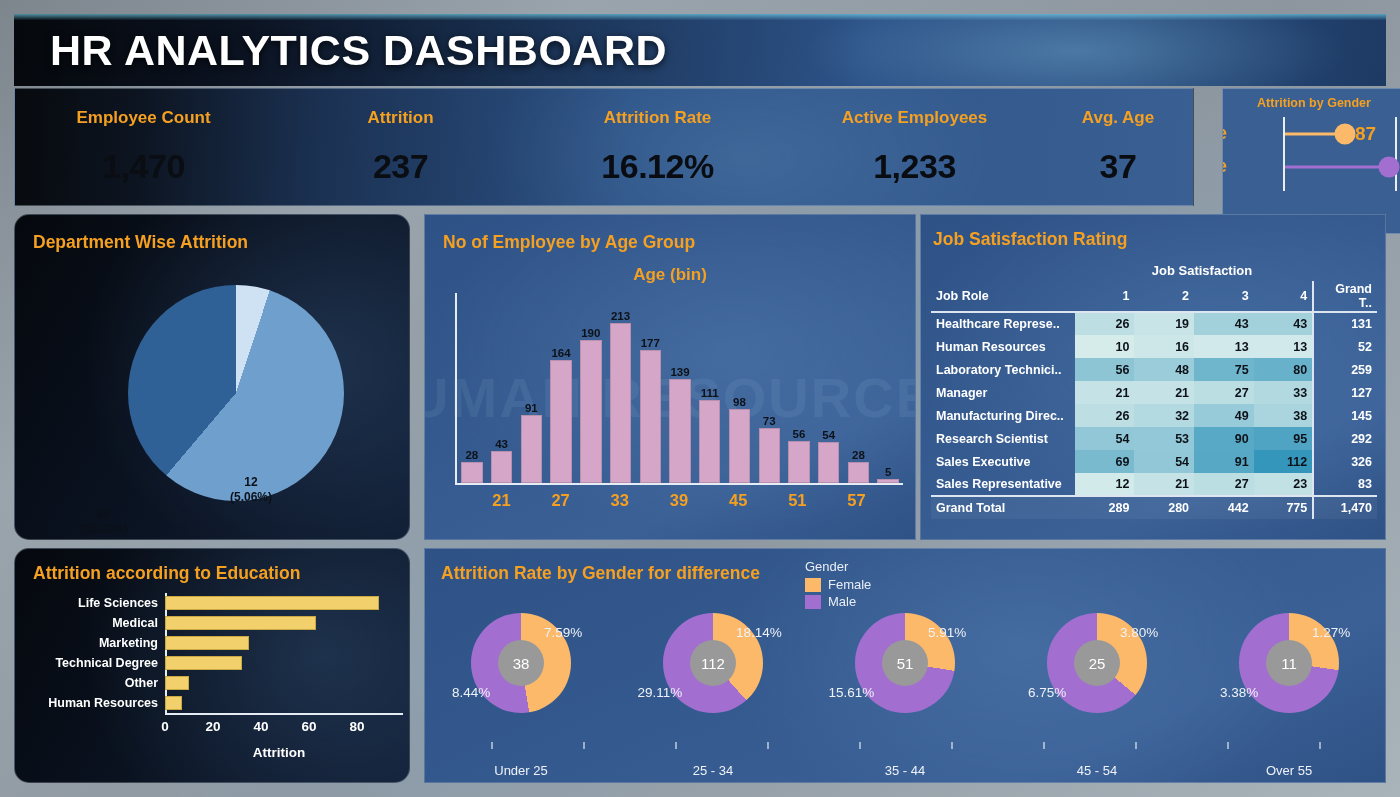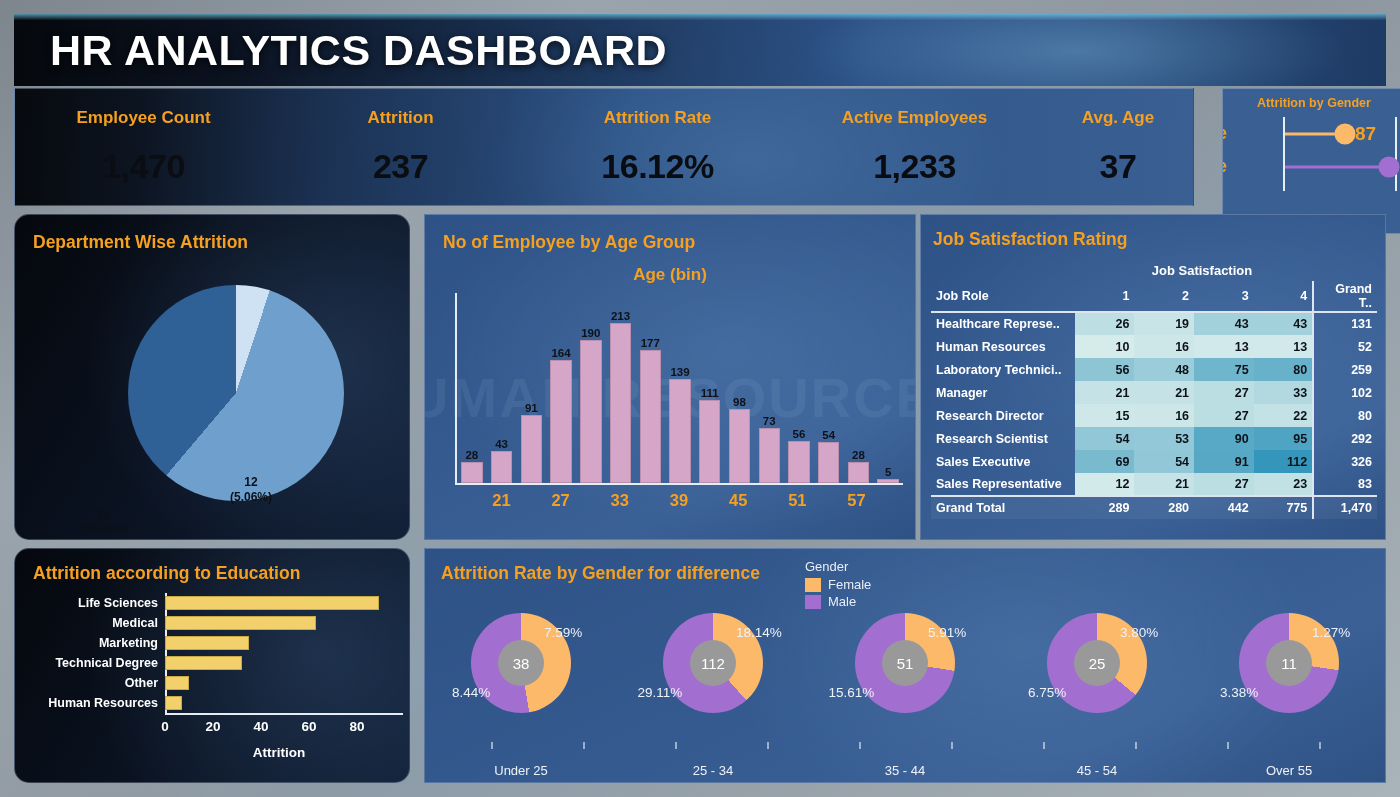--- a/index.html
+++ b/index.html
@@ -359,29 +359,29 @@
             <td class="jt-num" style="background:rgb(111,181,204)">75</td>
             <td class="jt-num" style="background:rgb(104,177,202)">80</td>
             <td class="jt-tot">259</td>
           </tr>
           <tr>
             <td class="jt-role">Manager</td>
             <td class="jt-num" style="background:rgb(197,227,230)">21</td>
             <td class="jt-num" style="background:rgb(197,227,230)">21</td>
             <td class="jt-num" style="background:rgb(187,222,227)">27</td>
             <td class="jt-num" style="background:rgb(178,217,224)">33</td>
-            <td class="jt-tot">102</td>
-          </tr>
-          <tr>
-            <td class="jt-role">Research Director</td>
-            <td class="jt-num" style="background:rgb(206,232,233)">15</td>
-            <td class="jt-num" style="background:rgb(205,231,232)">16</td>
-            <td class="jt-num" style="background:rgb(187,222,227)">27</td>
-            <td class="jt-num" style="background:rgb(195,226,229)">22</td>
-            <td class="jt-tot">80</td>
+            <td class="jt-tot">127</td>
+          </tr>
+          <tr>
+            <td class="jt-role">Manufacturing Direc..</td>
+            <td class="jt-num" style="background:rgb(189,223,227)">26</td>
+            <td class="jt-num" style="background:rgb(179,217,225)">32</td>
+            <td class="jt-num" style="background:rgb(152,203,217)">49</td>
+            <td class="jt-num" style="background:rgb(170,212,222)">38</td>
+            <td class="jt-tot">145</td>
           </tr>
           <tr>
             <td class="jt-role">Research Scientist</td>
             <td class="jt-num" style="background:rgb(145,199,214)">54</td>
             <td class="jt-num" style="background:rgb(146,200,215)">53</td>
             <td class="jt-num" style="background:rgb(88,169,197)">90</td>
             <td class="jt-num" style="background:rgb(80,164,195)">95</td>
             <td class="jt-tot">292</td>
           </tr>
           <tr>

